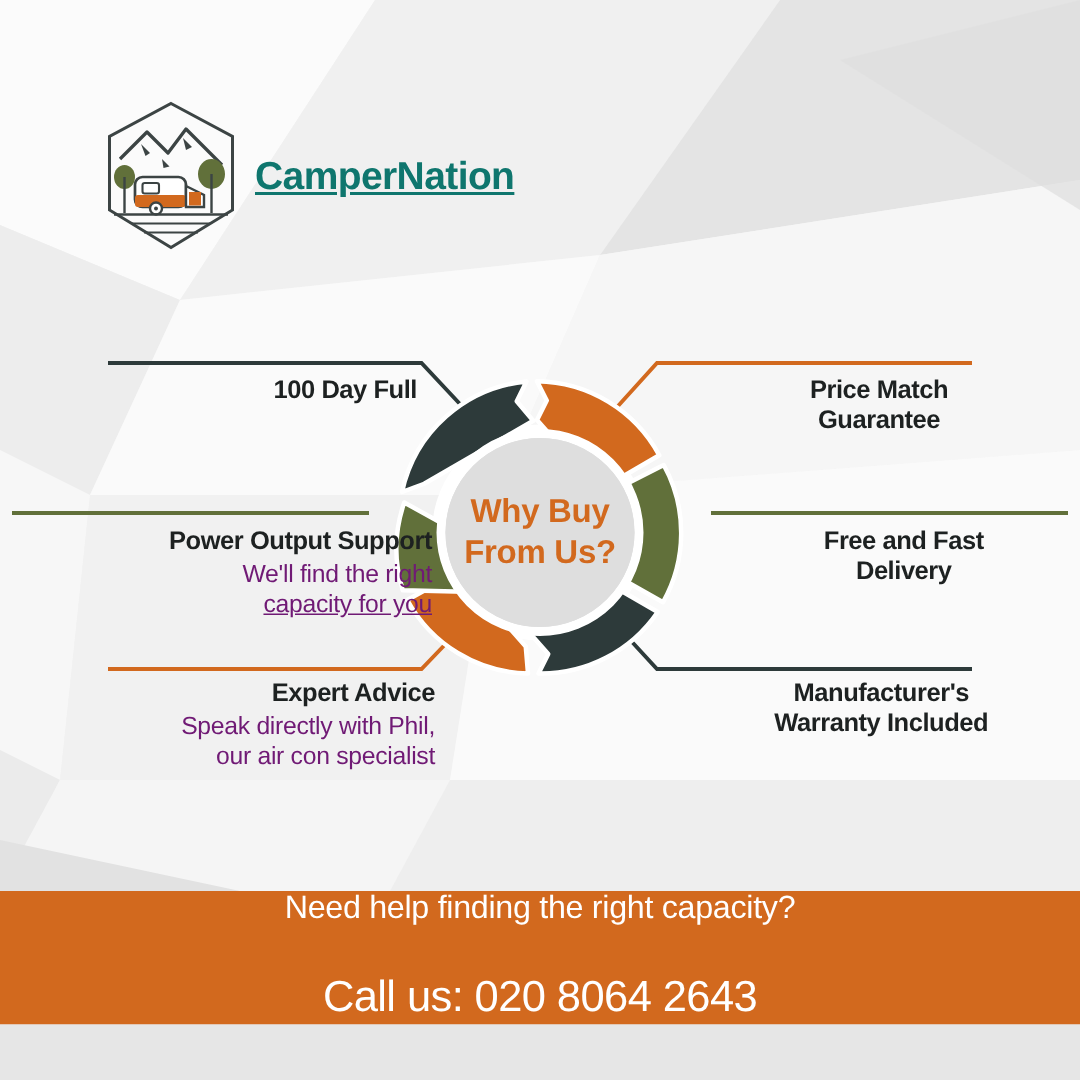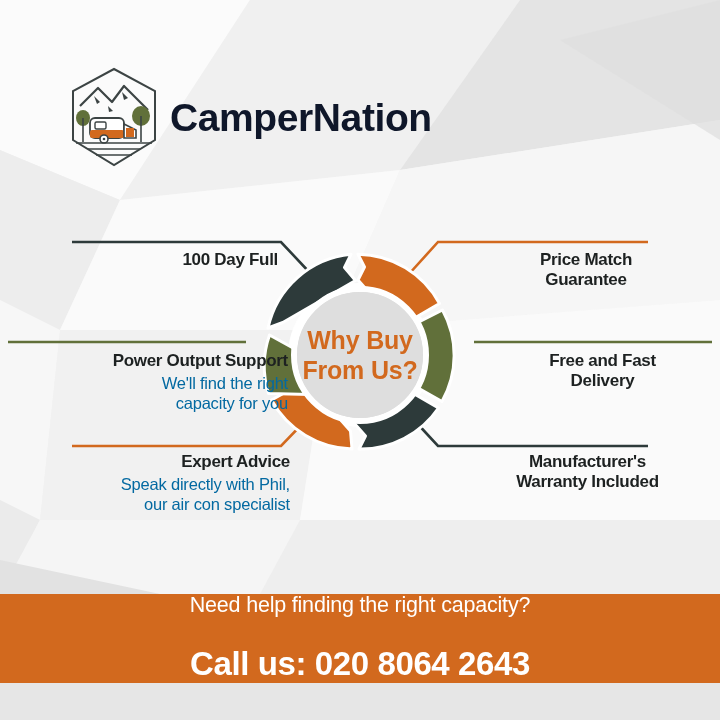--- a/index.html
+++ b/index.html
@@ -11,60 +11,60 @@
   .canvas{
     position:relative;width:720px;height:720px;overflow:hidden;
     background:#f2f2f2;
   }
   .bg-poly{position:absolute;inset:0;width:720px;height:720px;}
 
   
   .logo-block{position:absolute;left:68px;top:66px;display:flex;align-items:center;gap:10px;}
   .logo-mark{width:92px;height:102px;display:block;}
   .logo-word{
-    font-size:39px;font-weight:bold;color:#0f172a;letter-spacing:-0.4px;
-    line-height:1;white-space:nowrap;
+    font-size:26px;font-weight:bold;color:#0f766e;letter-spacing:-0.4px;
+    line-height:1;white-space:nowrap;text-decoration:underline;
   }
 
   
   .donut{position:absolute;left:245px;top:240px;width:230px;height:230px;}
   .hub-text{
     position:absolute;left:245px;top:240px;width:230px;height:230px;
     display:flex;flex-direction:column;align-items:center;justify-content:center;
     text-align:center;pointer-events:none;
   }
   .hub-text span{
-    display:block;color:#d2691e;font-size:25px;font-weight:bold;line-height:1.22;
+    display:block;color:#d2691e;font-size:22px;font-weight:bold;line-height:1.22;
     letter-spacing:-0.2px;
   }
 
   
   .label{position:absolute;}
   .label .ttl{
     font-size:17px;font-weight:bold;color:#1d2121;line-height:1.18;
     letter-spacing:-0.3px;white-space:nowrap;
   }
   .label .sub{
-    font-size:16.5px;color:#0369a1;line-height:1.22;margin-top:2px;
+    font-size:16.5px;color:#701a75;line-height:1.22;margin-top:2px;
     letter-spacing:-0.2px;white-space:nowrap;
   }
   .label.right{text-align:center;}
   .label.left{text-align:right;}
   .rule{position:absolute;}
 
   
   .banner{
     position:absolute;left:0;top:594px;width:720px;height:89px;background:#d2691e;
     display:flex;flex-direction:column;align-items:center;justify-content:space-between;
   }
   .banner .l1{
     color:#ffffff;font-size:21.5px;line-height:1.1;letter-spacing:-0.2px;
   }
   .banner .l2{
-    color:#ffffff;font-size:33px;font-weight:bold;line-height:1.16;
+    color:#ffffff;font-size:29px;font-weight:normal;line-height:1.16;
     letter-spacing:-0.4px;margin-top:3px;
   }
   .footer-strip{position:absolute;left:0;top:683px;width:720px;height:37px;background:#e6e6e6;}
 </style>
 </head>
 <body>
 
 <div class="canvas">
 
   <svg class="bg-poly" viewBox="0 0 720 720" preserveAspectRatio="none">
@@ -210,21 +210,21 @@
     <span>From Us?</span>
   </div>
 
   <div class="label left" style="left:10px;top:250px;width:268px;">
     <div class="ttl">100 Day Full</div>
   </div>
 
   <div class="label left" style="left:0px;top:351px;width:240px;padding-left:48px;">
     <div class="ttl">Power Output Support</div>
     <div class="sub">We'll find the right</div>
-    <div class="sub" style="margin-top:0;">capacity for you</div>
+    <div class="sub" style="margin-top:0;text-decoration:underline;">capacity for you</div>
   </div>
 
   <div class="label left" style="left:10px;top:452px;width:280px;">
     <div class="ttl">Expert Advice</div>
     <div class="sub">Speak directly with Phil,</div>
     <div class="sub" style="margin-top:0;">our air con specialist</div>
   </div>
 
   <div class="label right" style="left:455px;top:250px;width:262px;">
     <div class="ttl">Price Match</div>

